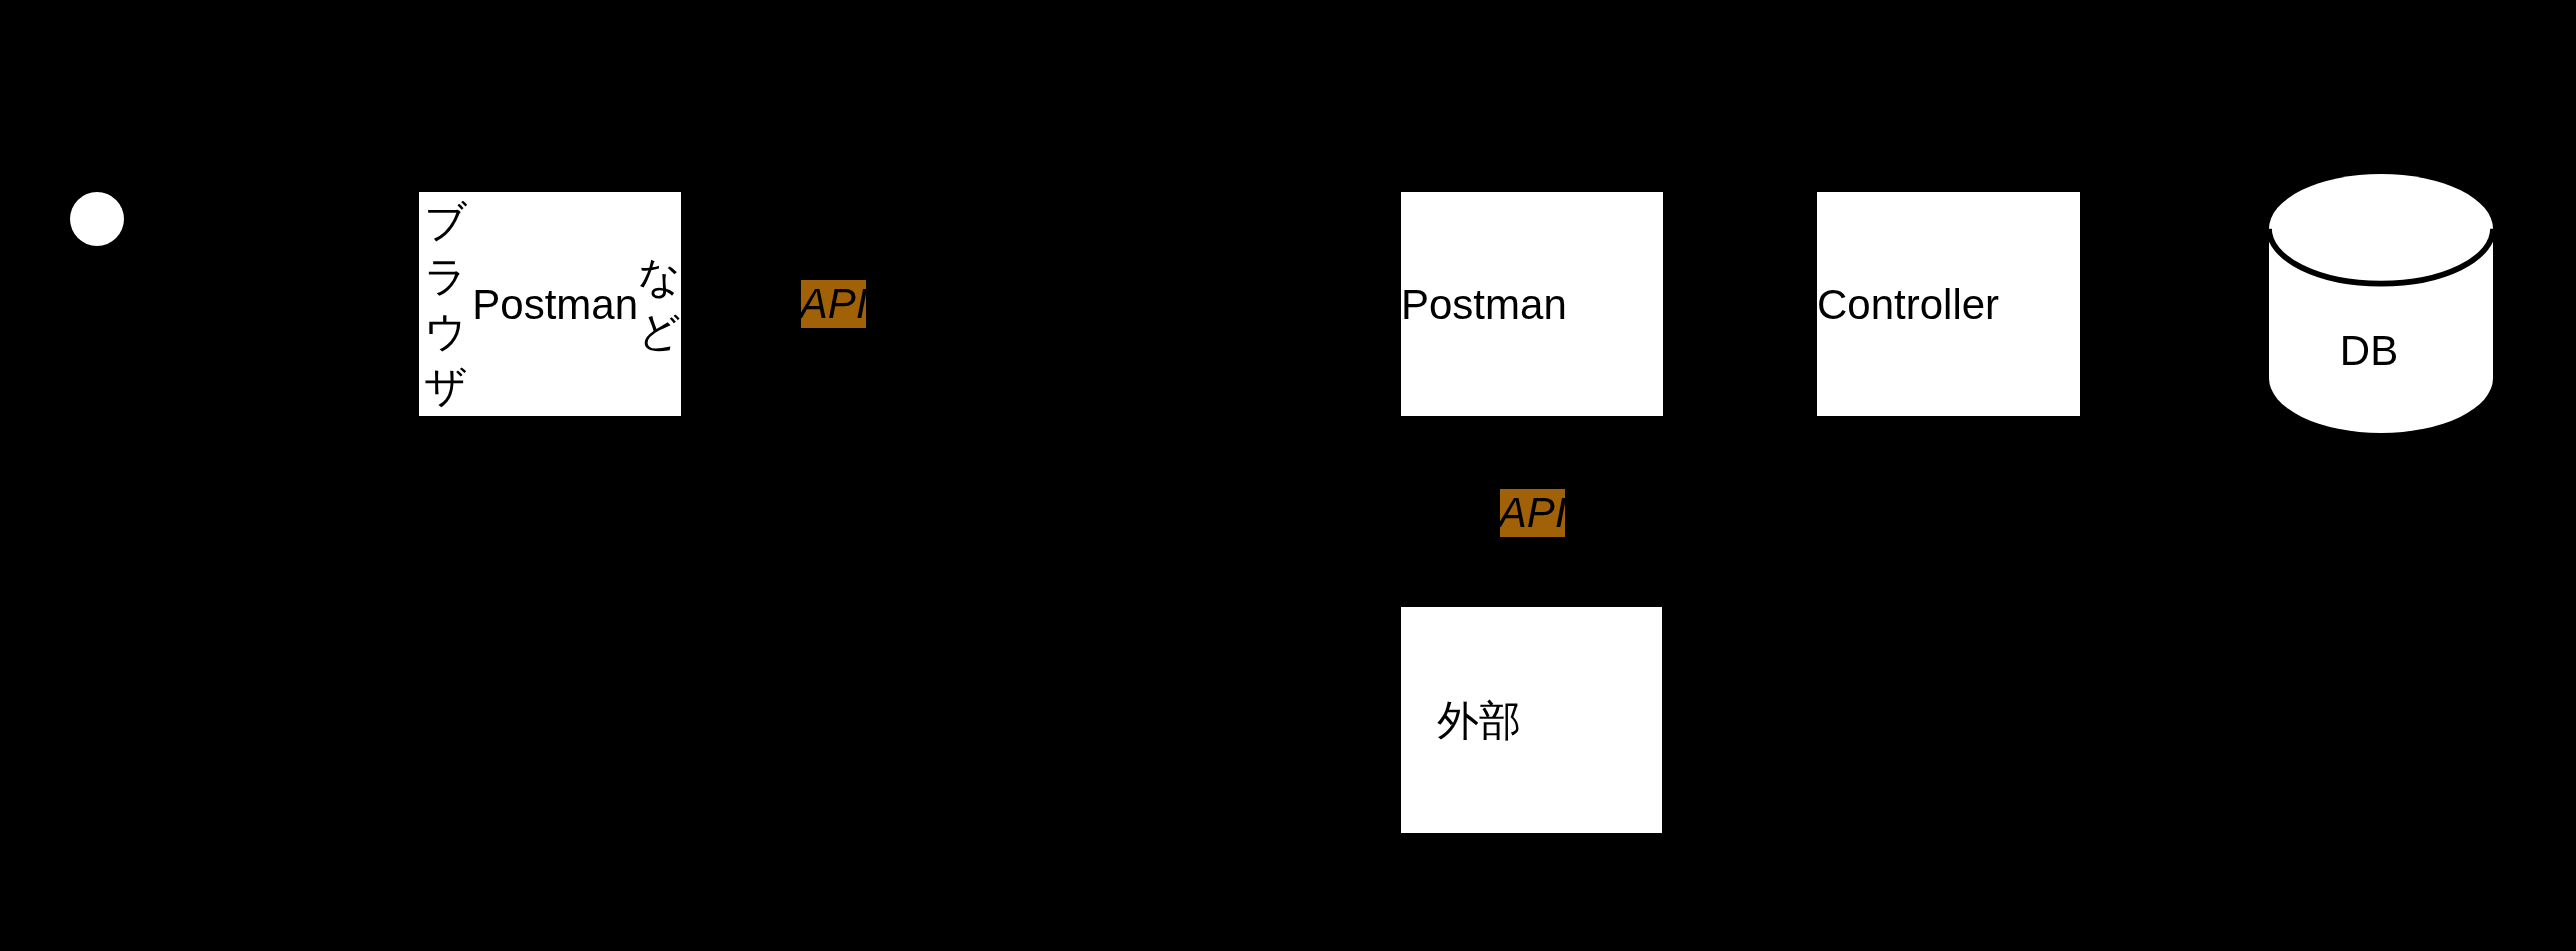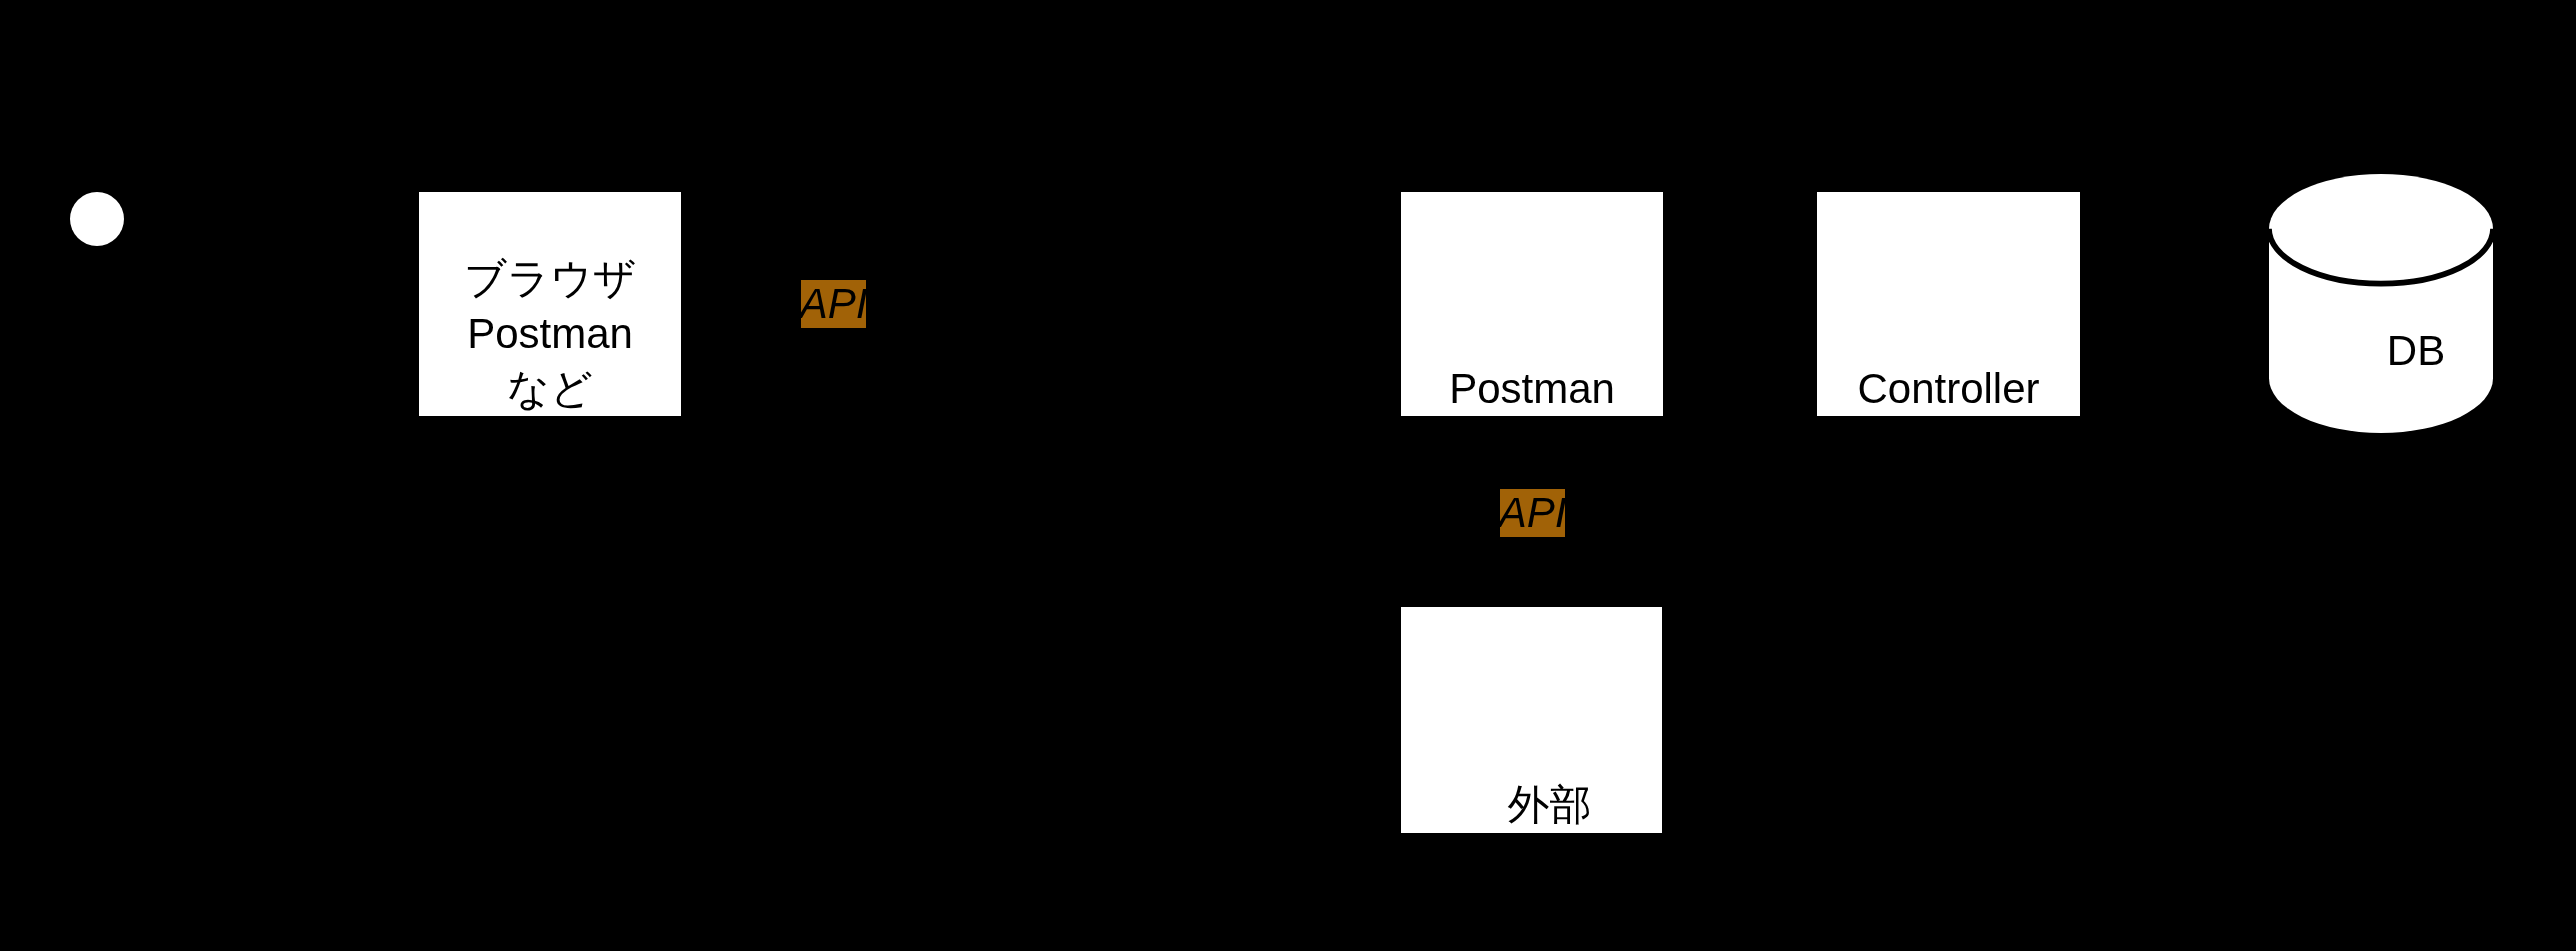--- a/index.html
+++ b/index.html
@@ -14,23 +14,23 @@
     background: #000000;
     overflow: hidden;
     font-family: "Liberation Sans", "DejaVu Sans", sans-serif;
     color: #000000;
   }
   .node-box {
     position: absolute;
     background: #ffffff;
     color: #000000;
     display: flex;
-    flex-direction: column;
+    flex-direction: row;
     align-items: center;
-    justify-content: flex-end;
+    justify-content: space-between;
     text-align: center;
     font-size: 42px;
     line-height: 55px;
   }
   .node-box .line { display: block; }
   .start-circle {
     position: absolute;
     left: 70px;
     top: 192px;
     width: 54px;
@@ -69,21 +69,20 @@
     position: absolute;
     left: 2269px;
     top: 322px;
     width: 200px;
     height: 57px;
     display: flex;
     align-items: center;
     justify-content: center;
     font-size: 42px;
     color: #000000;
-    padding-left: 47px;
   }
 </style>
 </head>
 <body>
 
 <div id="canvas">
 
   <div class="start-circle"></div>
 
   <div id="box-client" class="node-box">

